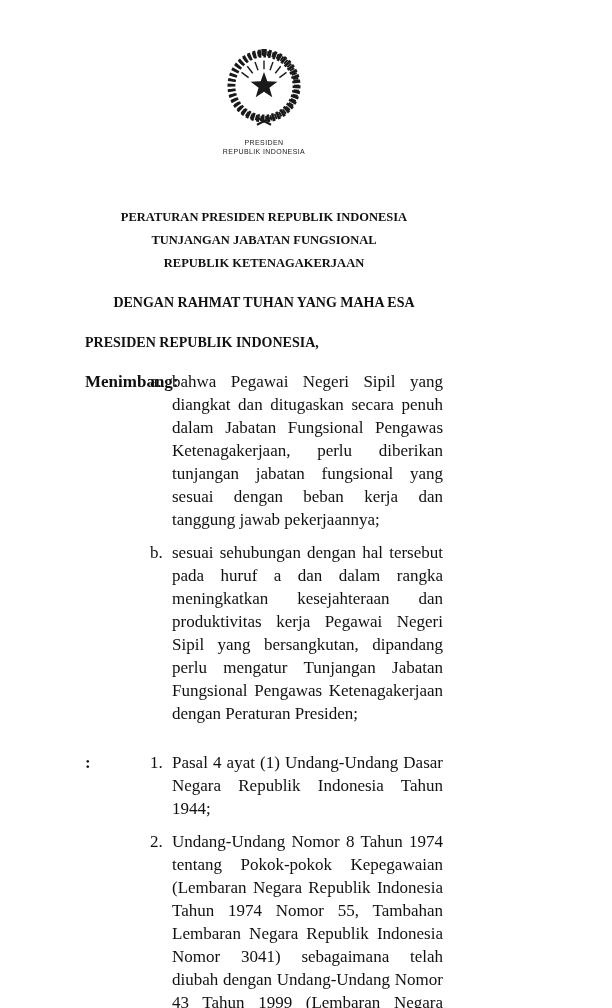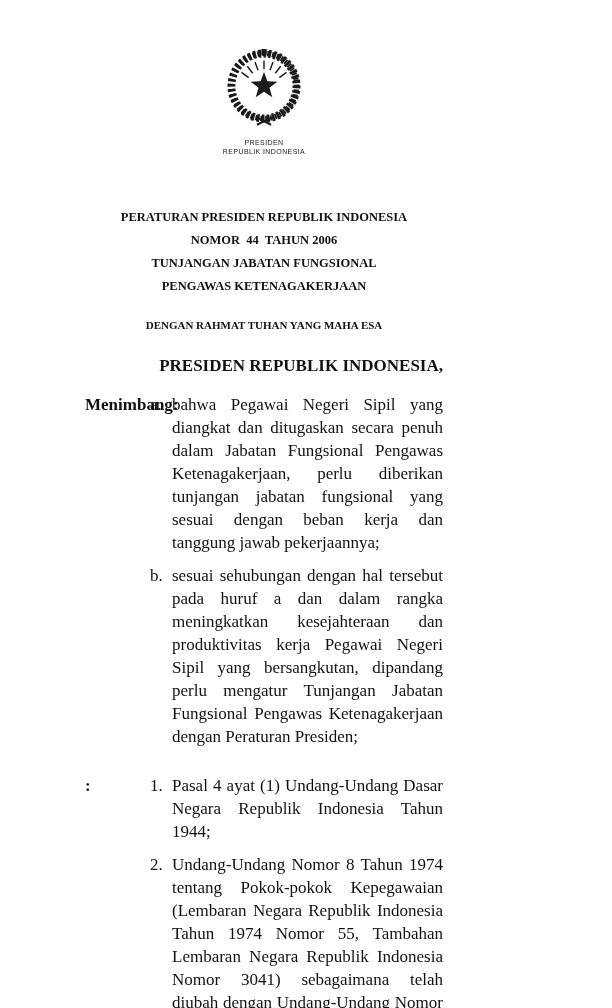--- a/index.html
+++ b/index.html
@@ -42,28 +42,28 @@
     text-align: center;
     font-weight: bold;
     font-size: 12.5px;
     line-height: 23px;
   }
   .title-line { white-space: pre-wrap; }
   .invocation {
     margin-top: 16px;
     text-align: center;
     font-weight: bold;
-    font-size: 11px;
+    font-size: 14px;
     line-height: 23px;
   }
   .authority {
     margin-top: 17px;
-    text-align: right;
+    text-align: left;
     font-weight: bold;
-    font-size: 17px;
+    font-size: 14px;
     line-height: 23px;
   }
   
   .section {
     display: flex;
     font-size: 17px;
     line-height: 23px;
   }
   .section.menimbang { margin-top: 16px; }
   .section.mengingat { margin-top: 26px; }
@@ -127,23 +127,22 @@
         <polygon fill="#1a1a1a" points="50,36 53.8,46.7 65.2,47.1 56.2,54 59.4,64.9 50,58.5 40.6,64.9 43.8,54 34.8,47.1 46.2,46.7"></polygon>
       </svg>
       <div class="emblem-caption">
         <div>PRESIDEN</div>
         <div>REPUBLIK INDONESIA</div>
       </div>
     </div>
 
     <div class="title-block">
       <div class="title-line">PERATURAN PRESIDEN REPUBLIK INDONESIA</div>
-      <div class="title-line">NOMOR  44  TAHUN 2006</div>
       <div class="title-line">TUNJANGAN JABATAN FUNGSIONAL</div>
-      <div class="title-line">PENGAWAS KETENAGAKERJAAN</div>
+      <div class="title-line">REPUBLIK KETENAGAKERJAAN</div>
     </div>
 
     <div class="invocation">DENGAN RAHMAT TUHAN YANG MAHA ESA</div>
     <div class="authority">PRESIDEN REPUBLIK INDONESIA,</div>
 
     <div class="section menimbang">
       <div class="sec-label">
         <span>Menimbang</span>
         <span>:</span>
       </div>

